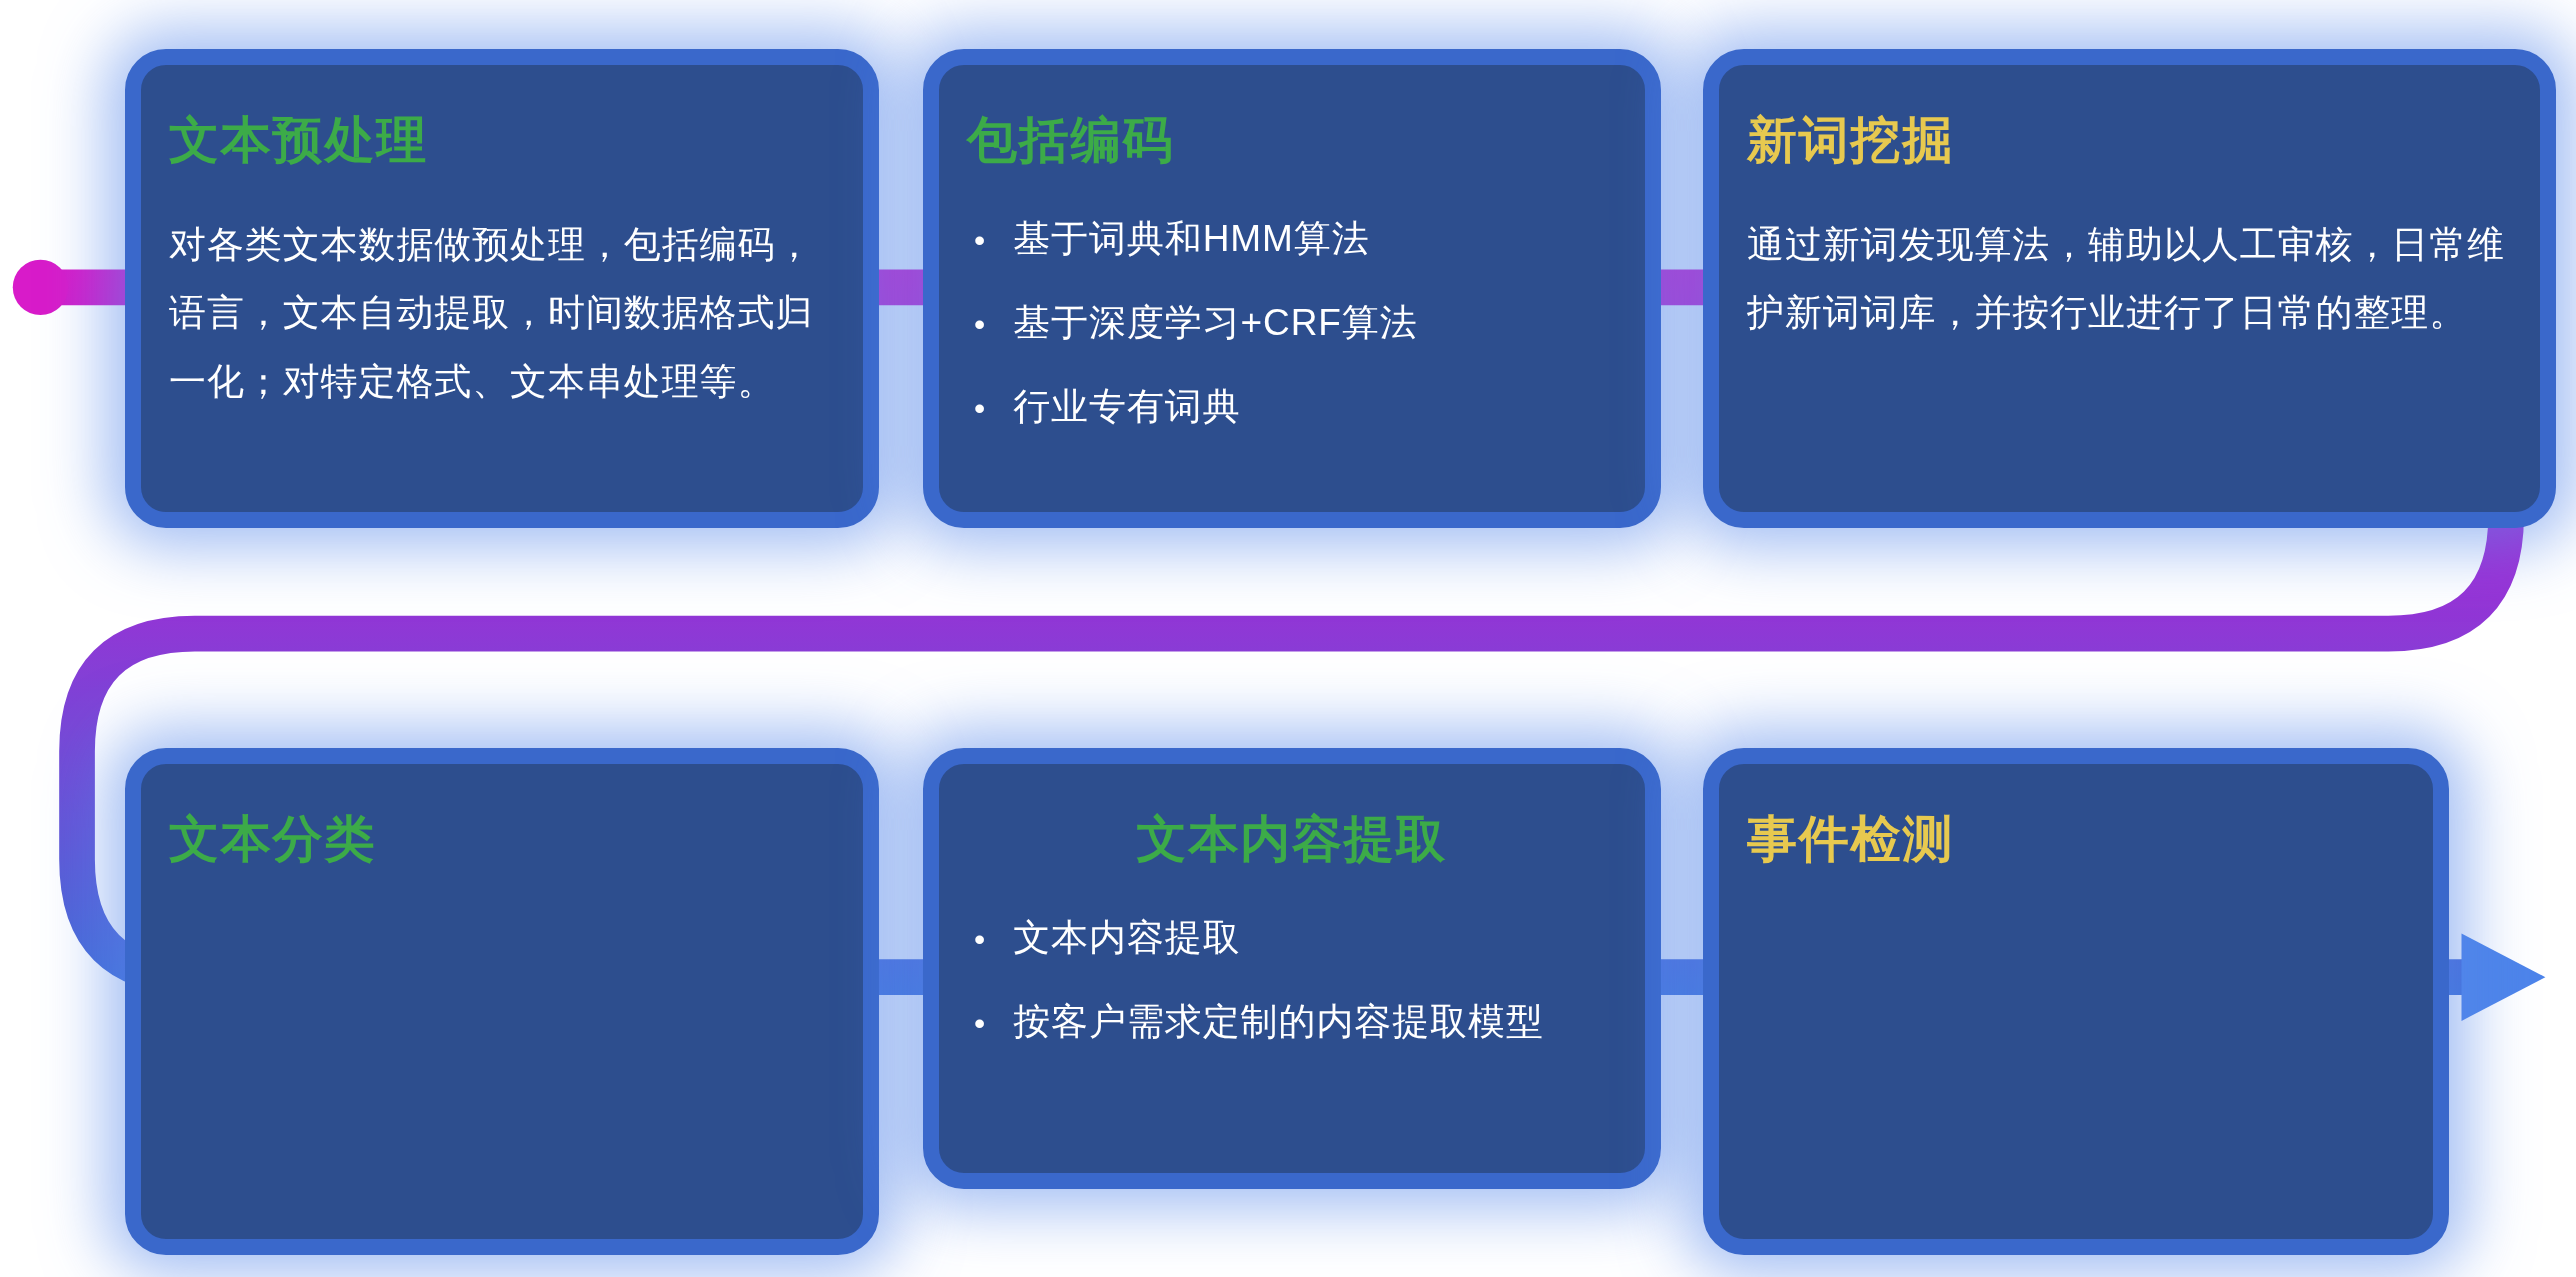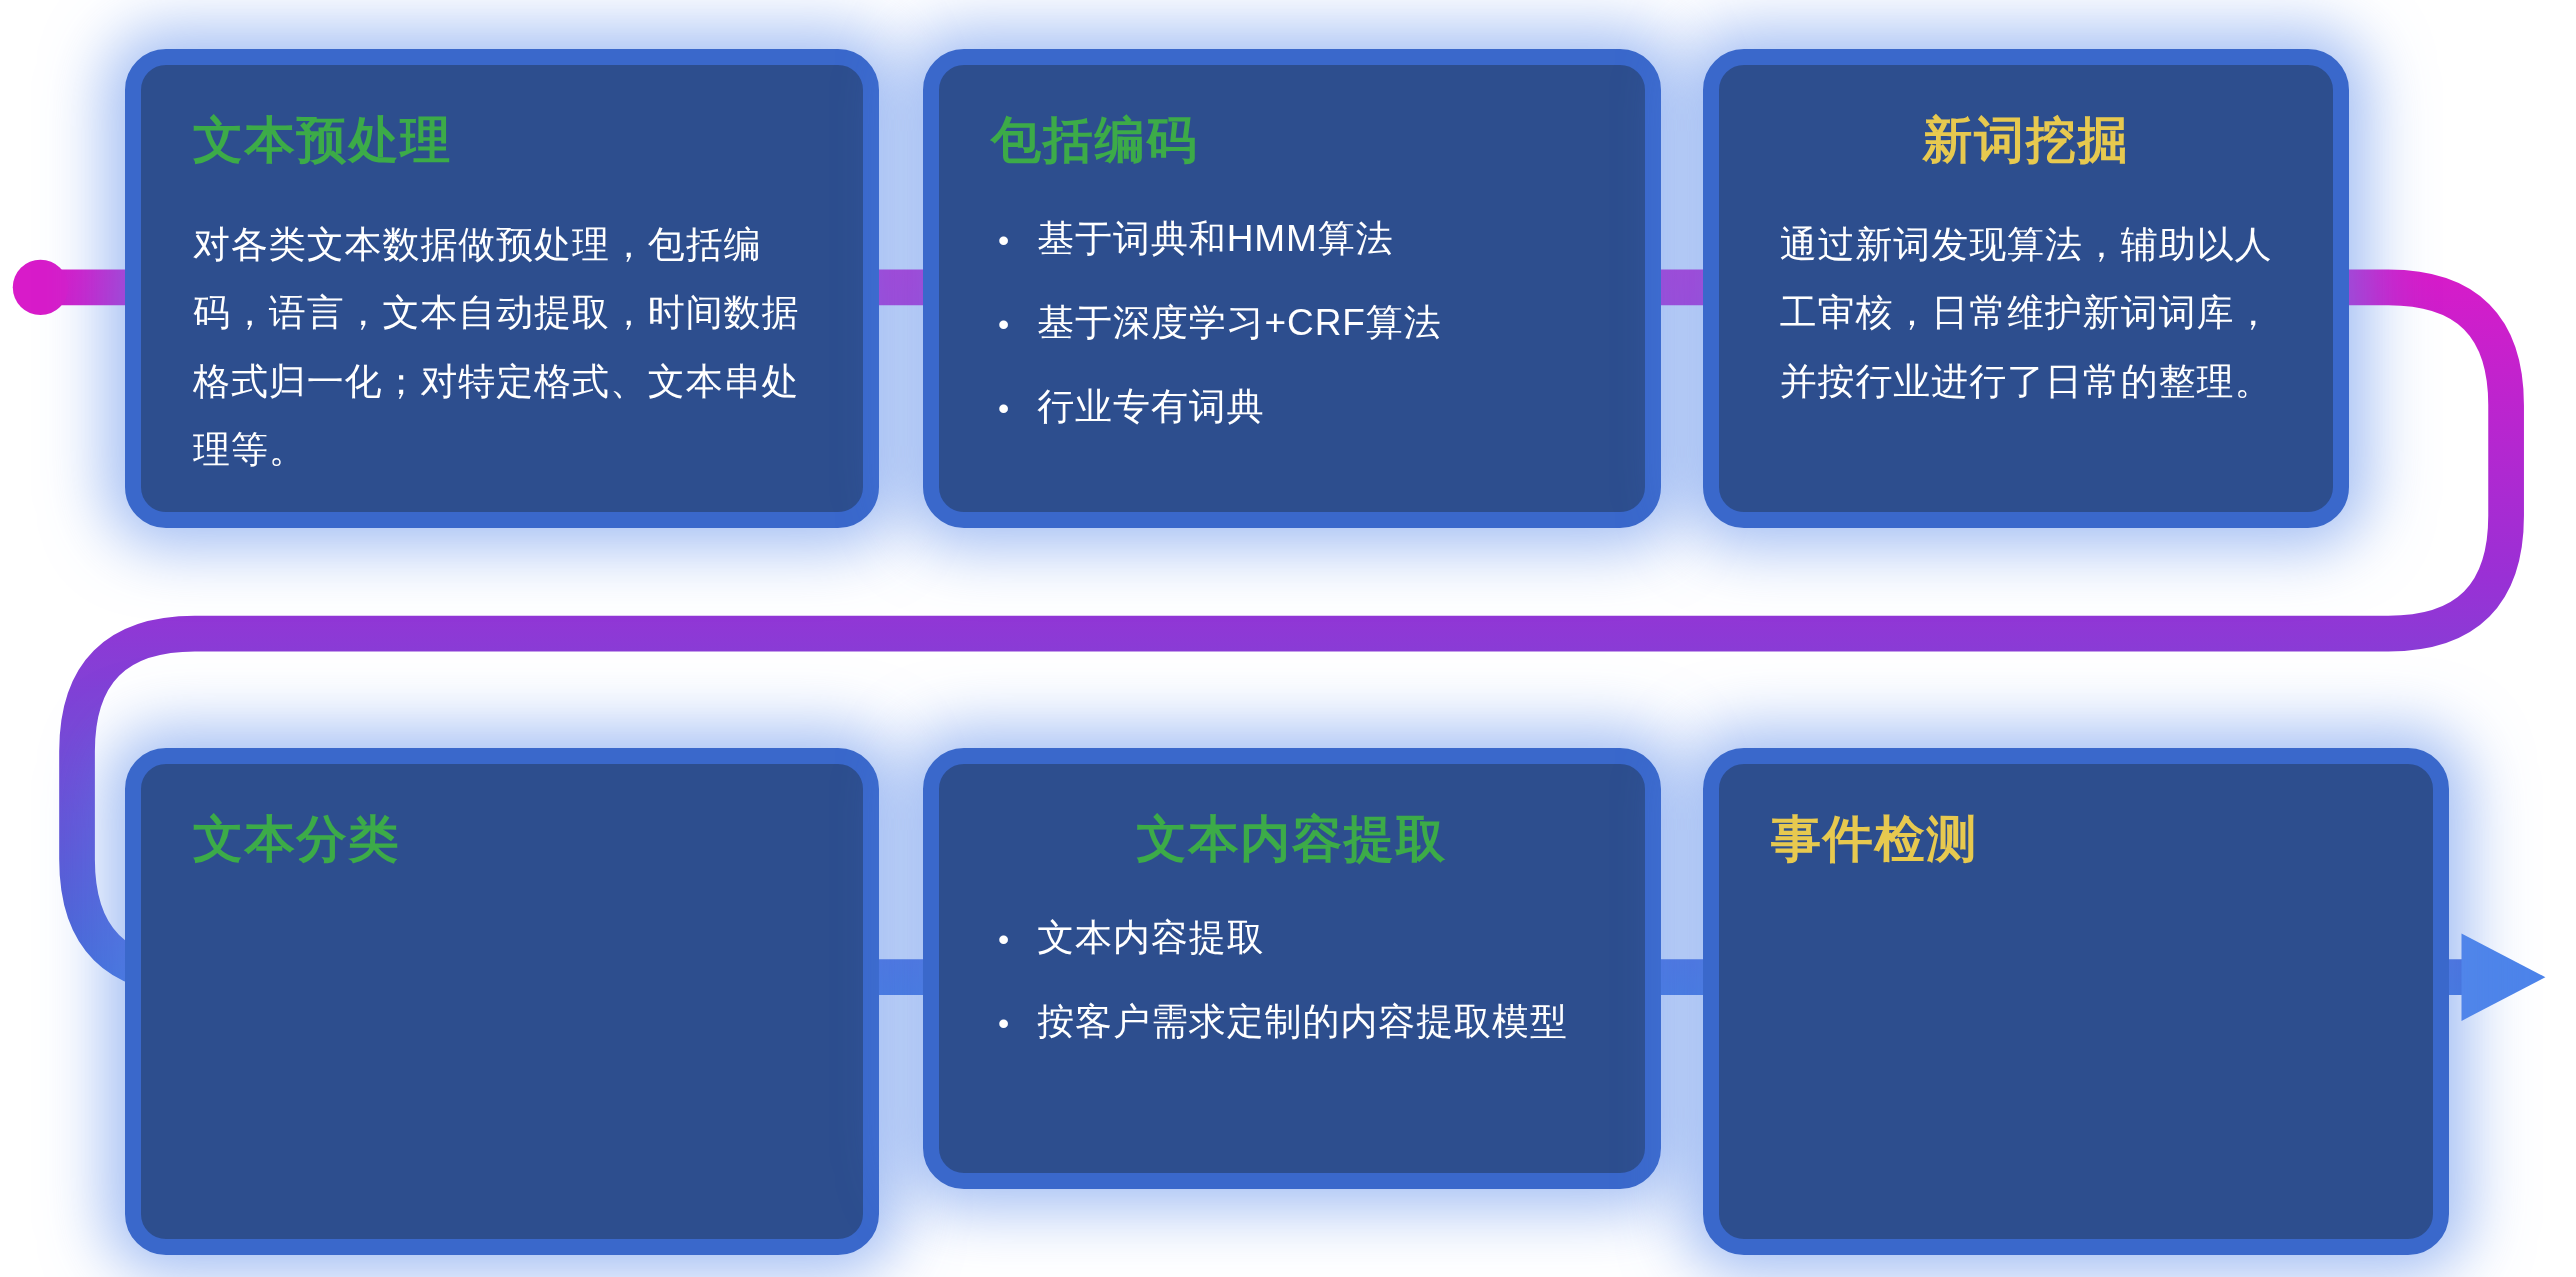--- a/index.html
+++ b/index.html
@@ -17,21 +17,21 @@
     width: 2576px; height: 1277px;
     z-index: 1;
   }
   .card {
     position: absolute;
     box-sizing: border-box;
     background: #2d4e8e;
     border: 16px solid #3a68cb;
     border-radius: 41px;
     box-shadow: 0 0 62px 19.6px rgba(88,137,234,0.55);
-    padding: 45px 52px;
+    padding: 45px 28px;
     color: #ffffff;
     z-index: 2;
   }
   .card h2 {
     margin: 0 0 41px 0;
     font-size: 50px;
     font-weight: bold;
     letter-spacing: 1.8px;
     line-height: 1.2;
   }
@@ -56,21 +56,21 @@
     line-height: 1.5;
     letter-spacing: 0.9px;
   }
   .card li::before {
     content: "\2022";
     margin: 0 27px 0 7.1px;
     font-size: 32px;
   }
   #card-1 { left: 125px;  top: 49px;  width: 754px; height: 479px; }
   #card-2 { left: 923px; top: 49px;  width: 738px; height: 479px; }
-  #card-3 { left: 1703px; top: 49px;  width: 646px; height: 479px; text-align: center; }
+  #card-3 { left: 1703px; top: 49px;  width: 853px; height: 479px; }
   #card-4 { left: 125px;  top: 748px; width: 754px; height: 507px; }
   #card-5 { left: 923px; top: 748px; width: 738px; height: 441px; text-align: center; }
   #card-6 { left: 1703px; top: 748px; width: 746px; height: 507px; }
 </style>
 </head>
 <body>
 
 <div class="stage">
 
   <svg class="flow-svg" viewBox="0 0 2886 1431" xmlns="http://www.w3.org/2000/svg">

